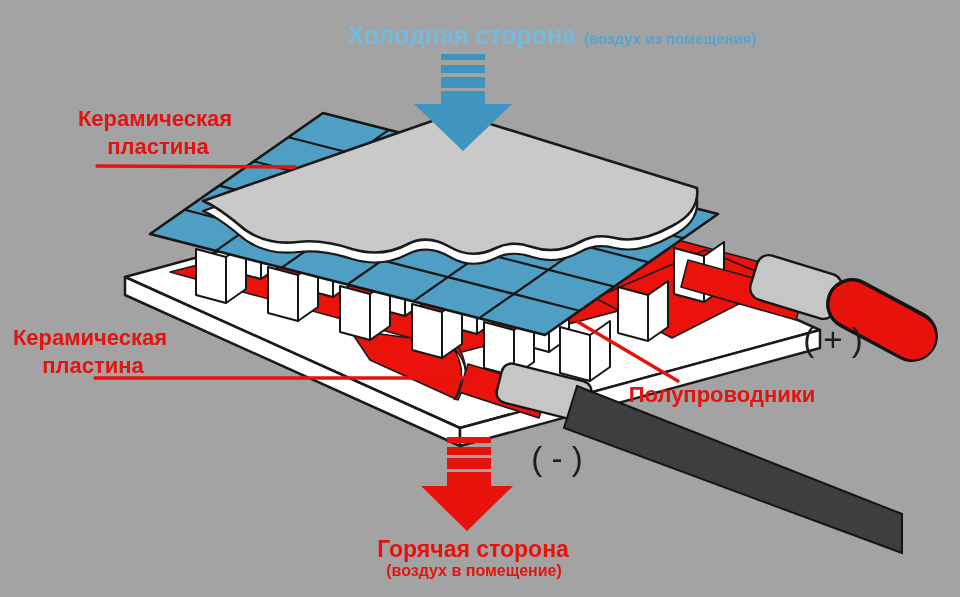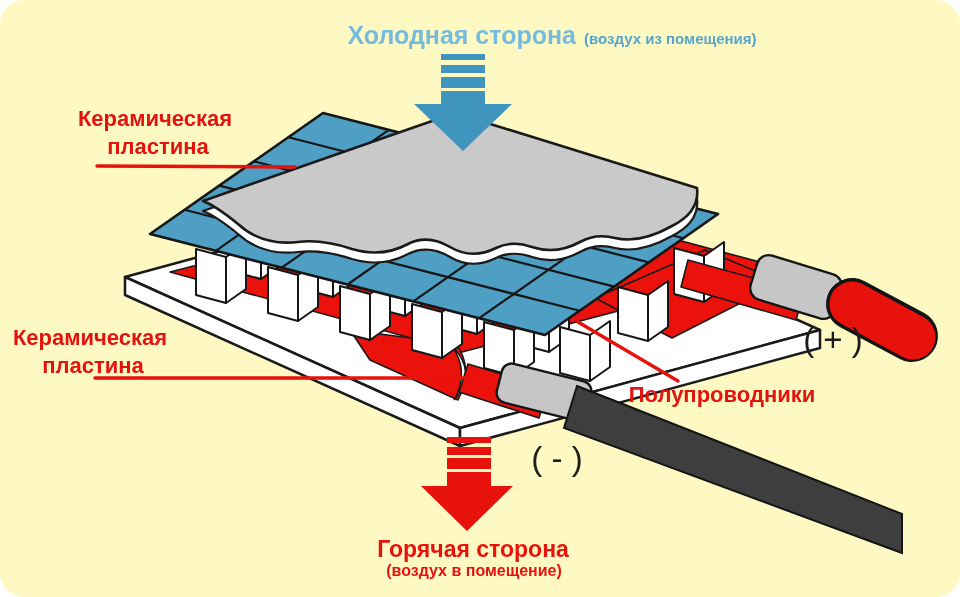--- a/index.html
+++ b/index.html
@@ -1,17 +1,17 @@
 <!DOCTYPE html>
 <html><head>
 <meta charset="utf-8">
 <style>
   html,body{margin:0;padding:0;background:#fff;}
-  .stage{position:relative;width:960px;height:597px;background:#fef9c3;overflow:hidden;
-         font-family:"Liberation Sans", sans-serif;border-radius:24px;}
+  .stage{position:relative;width:960px;height:597px;background:#a3a3a3;overflow:hidden;
+         font-family:"Liberation Sans", sans-serif;}
   svg{display:block;}
   .plate-white{fill:#ffffff;stroke:#1a1a1a;stroke-width:2.5;stroke-linejoin:round;}
   .red-pad{fill:#ea120b;stroke:#1a1a1a;stroke-width:1.6;stroke-linejoin:round;}
   .cube-face{fill:#ffffff;stroke:#161616;stroke-width:2;stroke-linejoin:round;}
   .blue-plate{fill:#4f9ec4;stroke:#161616;stroke-width:2.6;stroke-linejoin:round;}
   .grid-line{stroke:#161616;stroke-width:2.2;}
   .gray-plate{fill:#c9c9c9;stroke:#1a1a1a;stroke-width:2.6;stroke-linejoin:round;}
   .band{fill:#ffffff;stroke:#1a1a1a;stroke-width:2.2;stroke-linejoin:round;}
   .blue-fill{fill:#4095be;}
   .red-fill{fill:#e8120c;}

